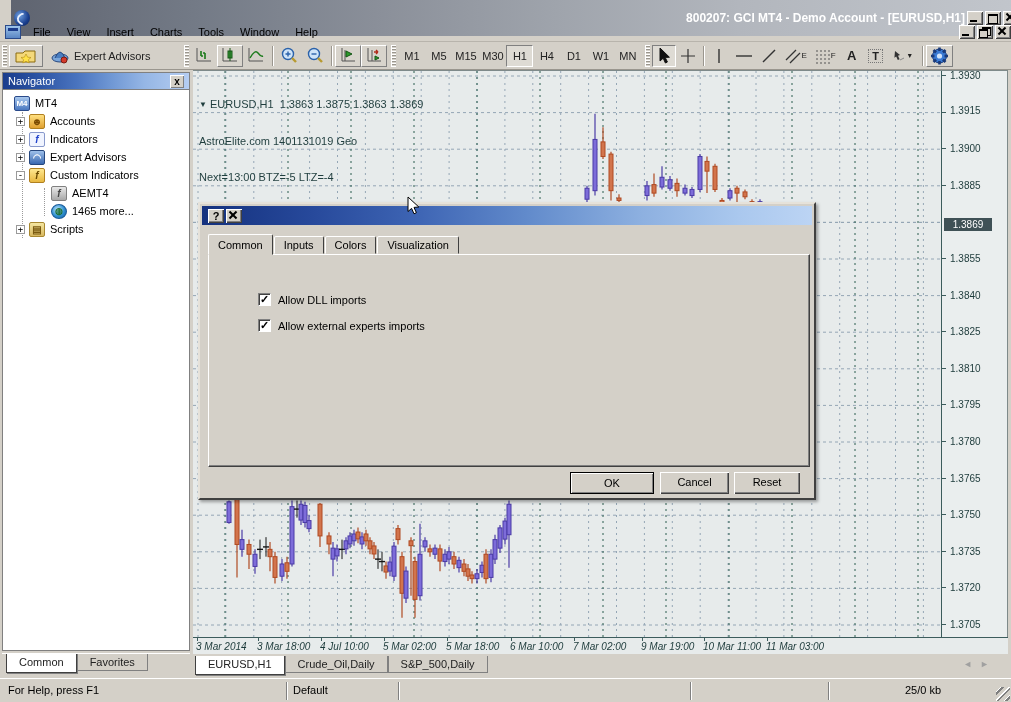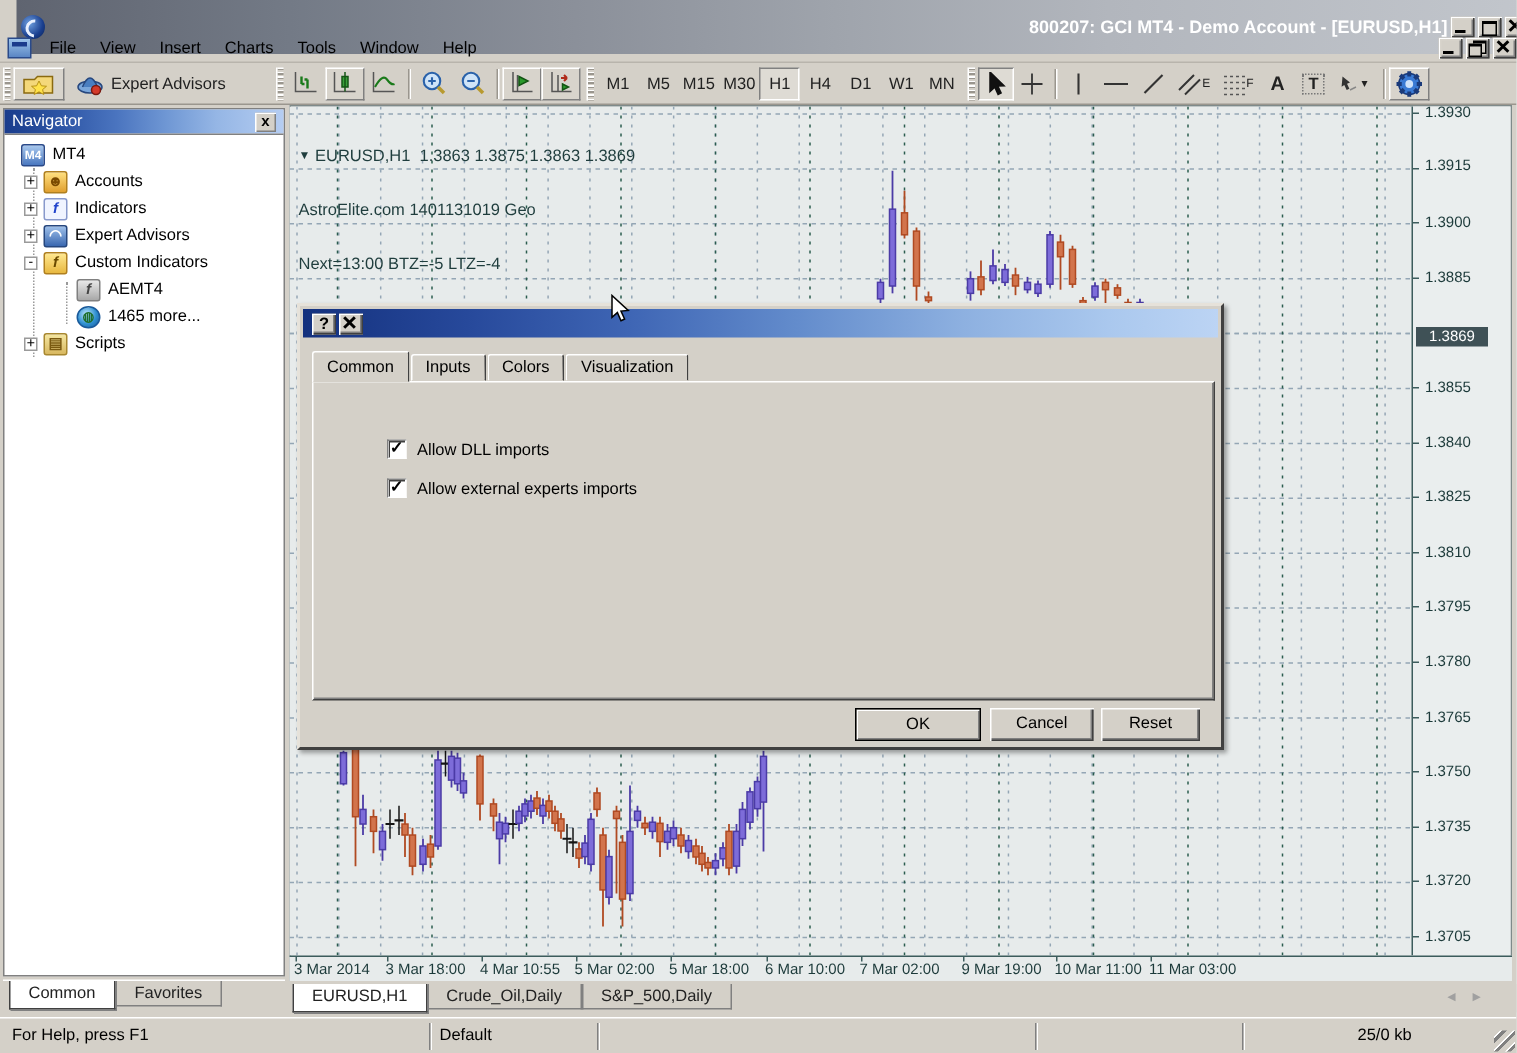--- a/index.html
+++ b/index.html
@@ -79,21 +79,21 @@
   #splitter { left:190px; top:70px; width:3px; height:604px; background:#d4d0c8; }
 
   
   #chart-window { left:193px; top:70px; width:815px; height:584px; background:#e7ebeb; border:1px solid #7e8a8a; }
   #plot { left:193px; top:71px; width:747px; height:566px; }
   #price-axis { left:941px; top:71px; width:66px; height:566px; background:#eaeeee; border-left:1px solid #3c5c5c; }
   .pricelab { position:absolute; left:8px; font-size:10px; color:#1c3a3a; font-family:"Liberation Sans",sans-serif; }
   .pricetick { position:absolute; left:0; width:4px; height:1px; background:#3c5c5c; }
   #price-tag { position:absolute; left:2px; width:48px; height:13px; background:#3f5156; color:#fff;
     font-size:10px; text-align:center; line-height:13px; }
-  #time-axis { left:193px; top:637px; width:815px; height:17px; background:#e7ebeb; border-top:1px solid #3c5c5c; }
+  #time-axis { left:193px; top:637px; width:815px; height:17px; background:#e7ebeb; border-top:1px solid #3c5c5c;font-style:italic; }
   .timelab { position:absolute; top:3px; font-size:10px; color:#1c3a3a; white-space:nowrap; }
   .timetick { position:absolute; top:0; width:1px; height:3px; background:#3c5c5c; }
   #overlay-info { left:199px; top:74px; color:#1f3d3d; line-height:12px; font-size:11px; white-space:pre; }
   #overlay-info .tri { font-size:8px; vertical-align:1px; }
 
   
   #chart-tabbar { left:193px; top:656px; width:818px; height:19px; display:flex; align-items:flex-start; background:#d4d0c8; padding-left:2px; }
   .scrolls { position:absolute; right:14px; top:3px; color:#a0a0a0; font-size:9px; letter-spacing:8px; }
 
   
@@ -618,21 +618,21 @@
     <div class="pricelab" style="top: 511.4px;">1.3720</div>
     <div class="pricetick" style="top: 516.4px;"></div>
     <div class="pricelab" style="top: 548px;">1.3705</div>
     <div class="pricetick" style="top: 553px;"></div>
   </div>
 <div class="abs" id="time-axis">
     <div class="timelab" style="left: 3px;">3 Mar 2014</div>
     <div class="timetick" style="left: 4px;"></div>
     <div class="timelab" style="left: 64px;">3 Mar 18:00</div>
     <div class="timetick" style="left: 65px;"></div>
-    <div class="timelab" style="left: 127px;">4 Mar 10:55</div>
+    <div class="timelab" style="left: 127px;">4 Jul 10:00</div>
     <div class="timetick" style="left: 128px;"></div>
     <div class="timelab" style="left: 190px;">5 Mar 02:00</div>
     <div class="timetick" style="left: 191px;"></div>
     <div class="timelab" style="left: 253px;">5 Mar 18:00</div>
     <div class="timetick" style="left: 254px;"></div>
     <div class="timelab" style="left: 317px;">6 Mar 10:00</div>
     <div class="timetick" style="left: 318px;"></div>
     <div class="timelab" style="left: 380px;">7 Mar 02:00</div>
     <div class="timetick" style="left: 381px;"></div>
     <div class="timelab" style="left: 448px;">9 Mar 19:00</div>

